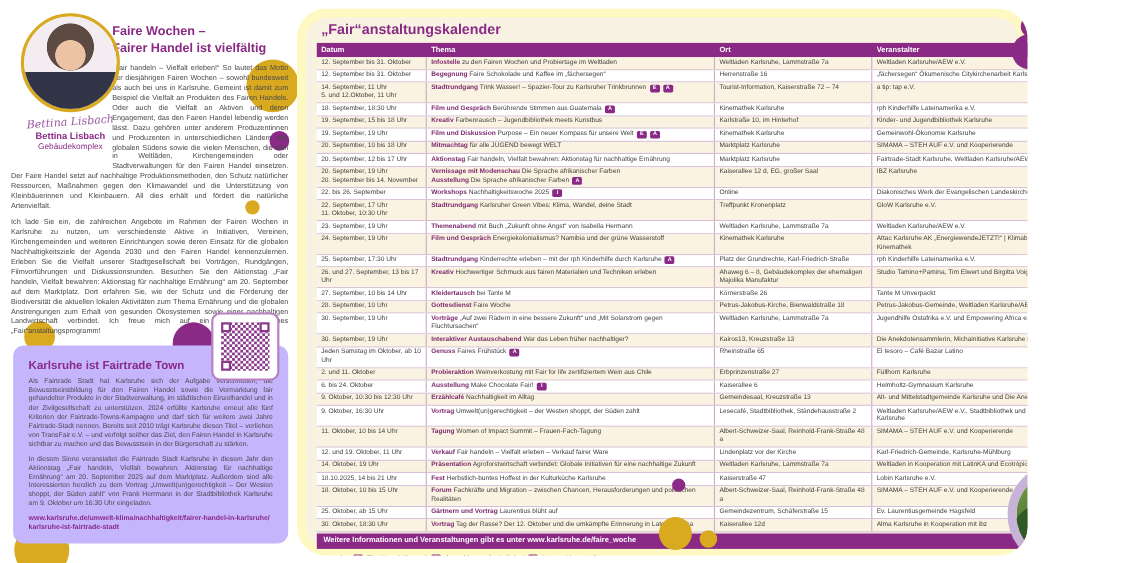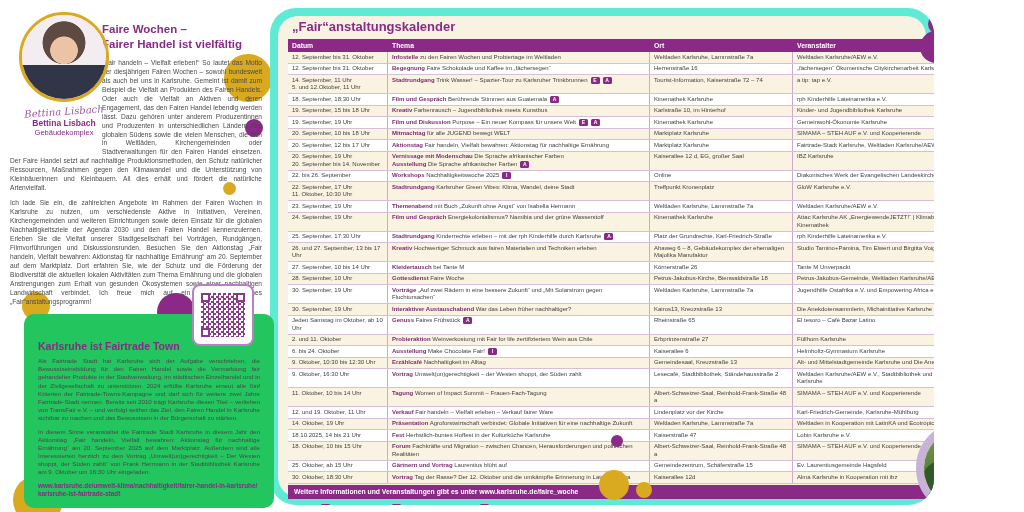--- a/index.html
+++ b/index.html
@@ -35,27 +35,27 @@
   .qr-card{position:absolute;left:192px;top:284px;width:58px;height:58px;background:#fff;border:2px solid #b981c4;border-radius:8px;display:flex;align-items:center;justify-content:center;z-index:6;}
   .qr{width:44px;height:44px;position:relative;background:repeating-conic-gradient(#8a3a8a 0% 25%, #ffffff 0% 50%);background-size:5px 5px;}
   .qr .f,
   .qr::before,.qr::after{content:"";position:absolute;width:9px;height:9px;border:2px solid #8a3a8a;background:#fff;box-sizing:border-box;}
   .qr::before{left:0;top:0;}
   .qr::after{right:0;top:0;}
   .qr .f{left:0;bottom:0;}
   .qr.qr-gold{background:repeating-conic-gradient(#ffffff 0% 25%, transparent 0% 50%);background-size:5px 5px;}
   .qr.qr-gold .f,.qr.qr-gold::before,.qr.qr-gold::after{border-color:#ffffff;background:transparent;}
 
-  .ft-box{position:absolute;left:24px;top:314px;width:250px;min-height:180px;background:#22c55e;border-radius:10px;padding:26px 14px 10px;box-sizing:border-box;z-index:4;color:#4a4a4a;}
+  .ft-box{position:absolute;left:12px;top:314px;width:250px;min-height:180px;background:#c4b5fd;border-radius:10px;padding:12px 14px 10px;box-sizing:border-box;z-index:4;color:#4a4a4a;}
   .ft-box h2{margin:0 0 5px;font-size:10.5px;color:#8a2a86;font-weight:bold;}
   .ft-box p{margin:0 0 5px;font-size:6.2px;line-height:1.32;text-align:justify;}
   .ft-link{font-size:6.3px;font-weight:bold;color:#8a2a86;line-height:1.3;word-break:break-all;}
 
   
-  #right{position:absolute;left:270px;top:8px;width:664px;height:497px;background:#5eead4;border-radius:26px;overflow:hidden;}
+  #right{position:absolute;left:270px;top:8px;width:664px;height:497px;background:#fef9c3;border-radius:26px;overflow:hidden;}
   #right .inner{position:absolute;inset:8px;background:#f8f2e3;border-radius:20px;}
   .cal-title{position:absolute;left:22px;top:11px;font-size:13px;font-weight:bold;color:#8a2a86;z-index:2;}
 
   .cal{position:absolute;left:18px;top:31px;width:712px;z-index:2;}
   .thead{display:grid;grid-template-columns:100px 262px 143px 1fr;background:#8a2a86;color:#fff;font-weight:bold;font-size:6.8px;}
   .thead div{padding:3px 4px;}
   .trow{display:grid;grid-template-columns:100px 262px 143px 1fr;border-bottom:1px solid #d8bfd8;font-size:6px;line-height:1.25;color:#3f3f3f;}
   .trow.odd{background:#faf3e1;}
   .trow.even{background:#ffffff;}
   .trow .cell{padding:1.5px 4px;}

